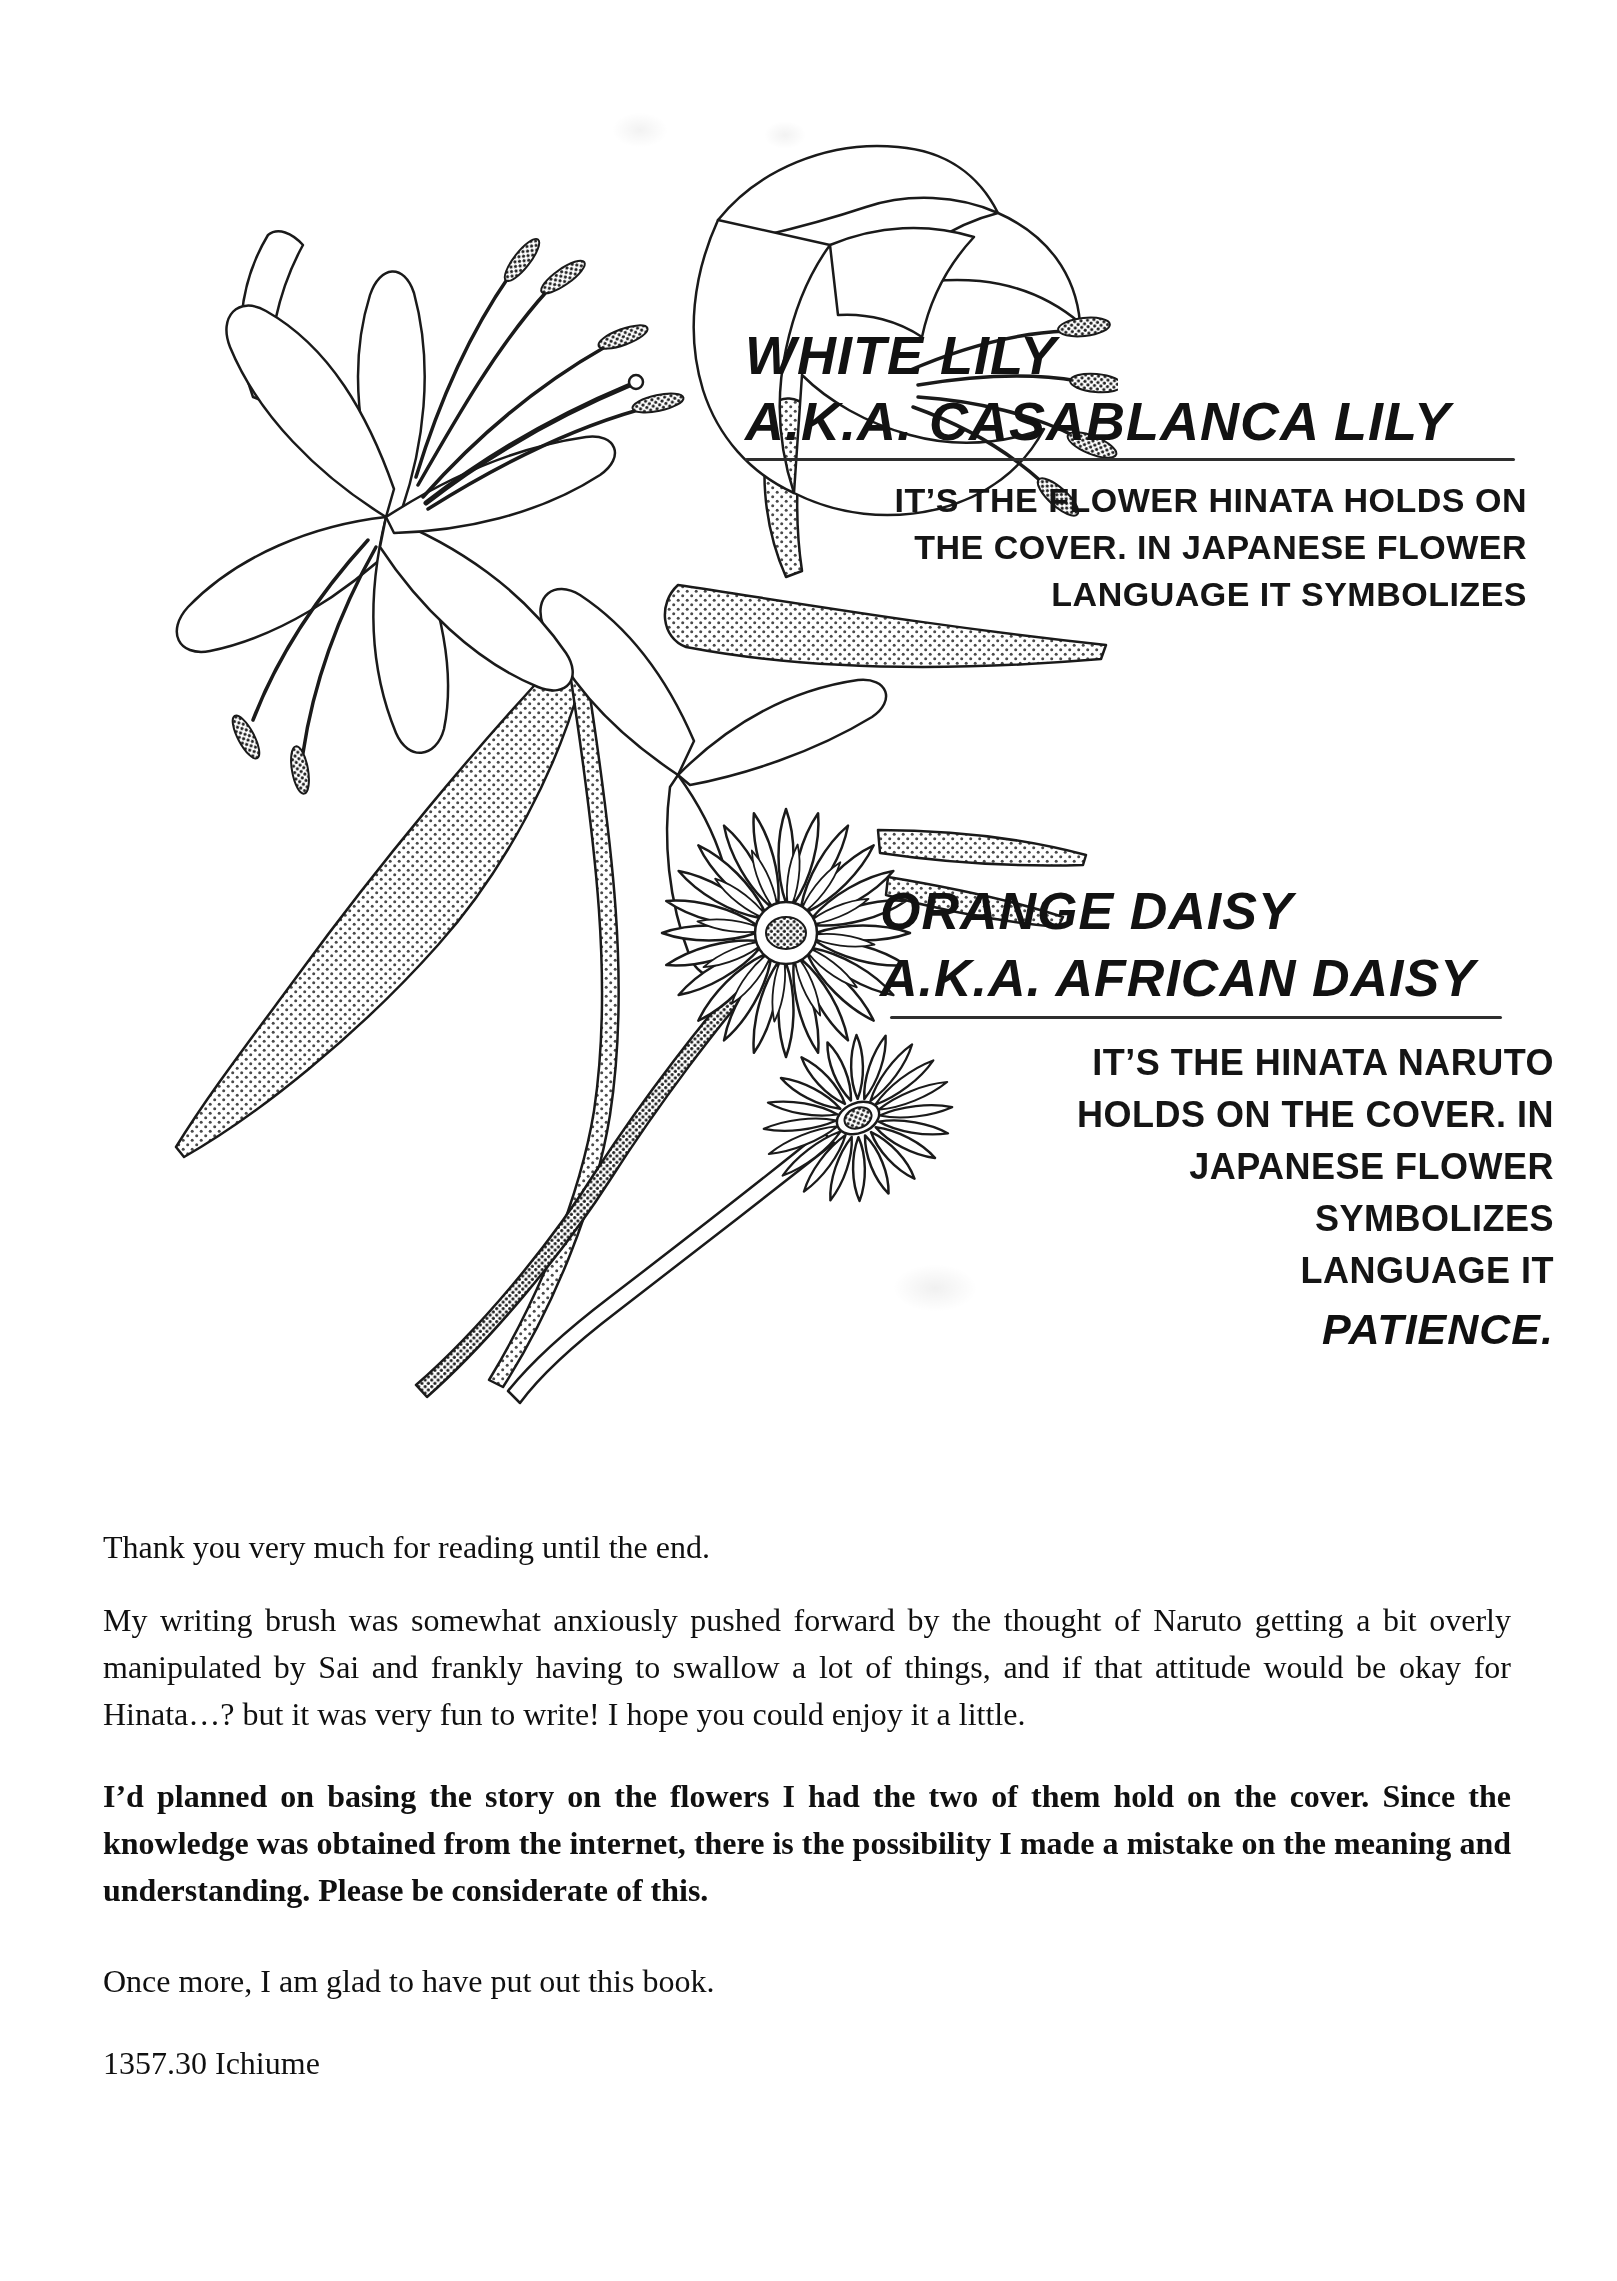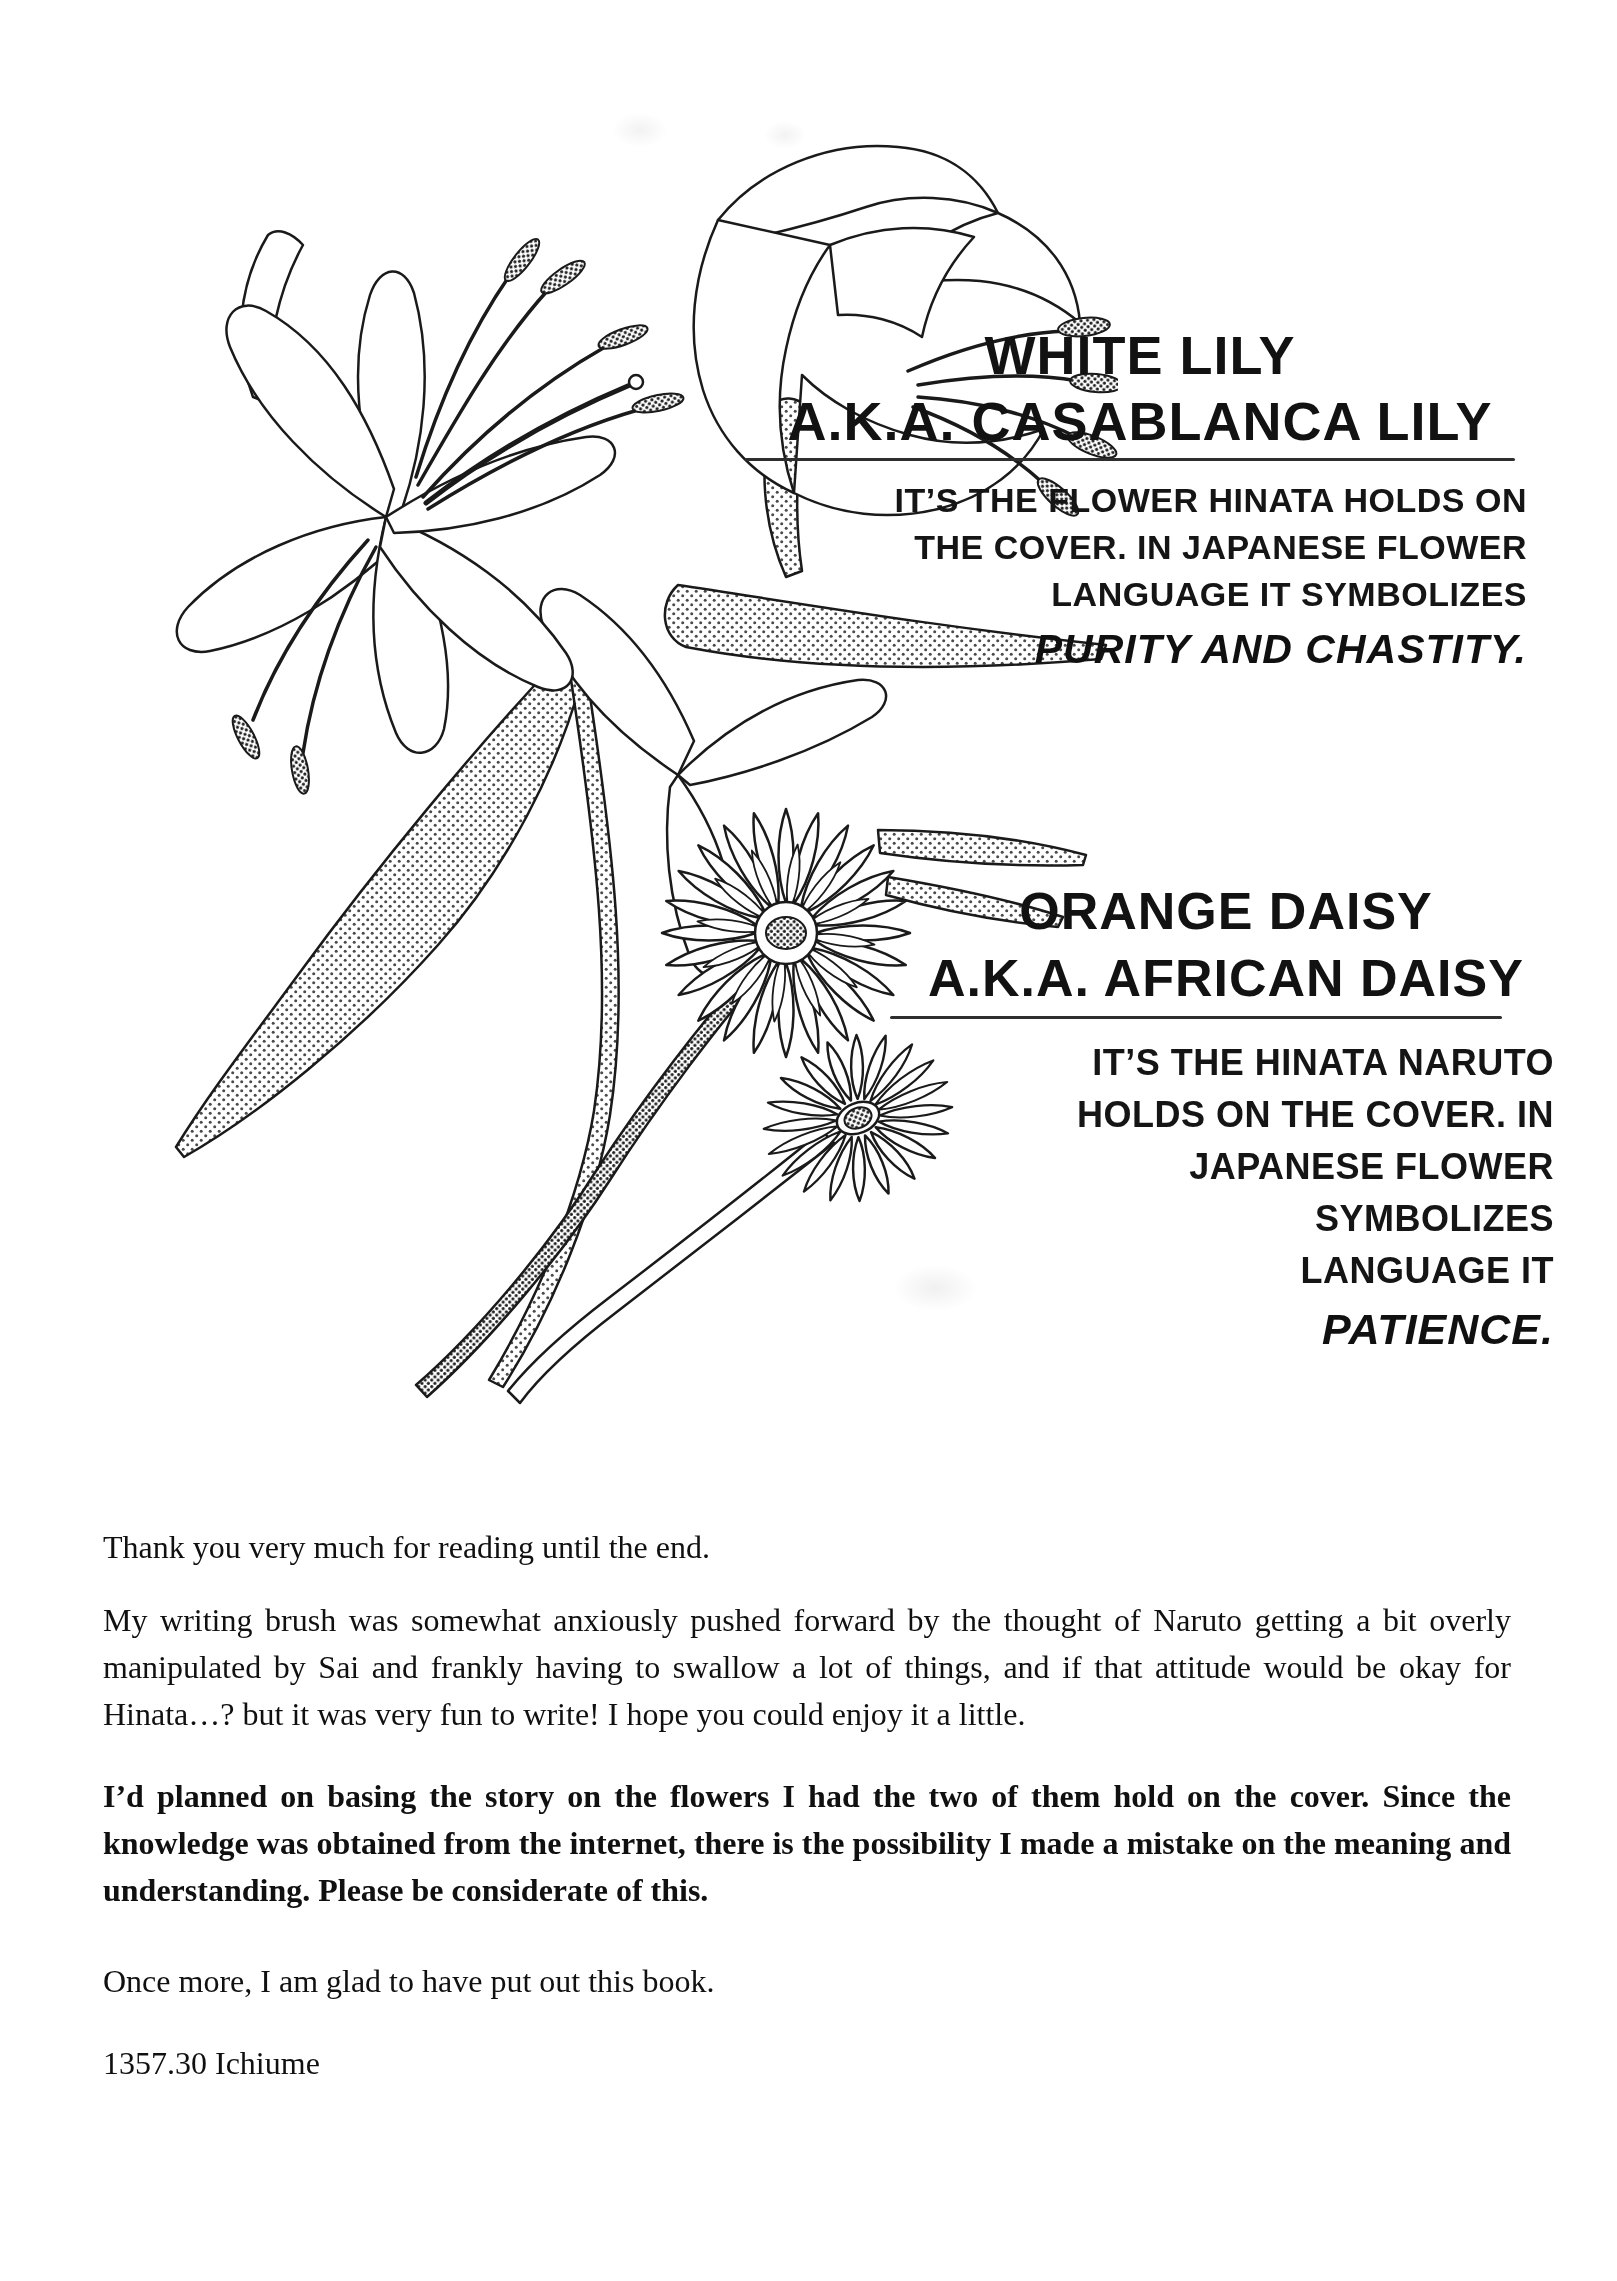--- a/index.html
+++ b/index.html
@@ -12,21 +12,21 @@
       radial-gradient(ellipse 45px 28px at 1005px 455px, rgba(0,0,0,.05), transparent 70%),
       radial-gradient(ellipse 60px 34px at 935px 1288px, rgba(0,0,0,.06), transparent 70%),
       #ffffff;
     font-family:"Liberation Sans", sans-serif;color:#141414;
   }
   .illo{position:absolute;left:118px;top:85px;}
   
   .flower-block{position:absolute;}
   #lily-block{left:745px;top:322px;width:790px;}
   #daisy-block{left:880px;top:878px;width:692px;}
-  .cb-title{font-weight:700;text-align:center;letter-spacing:1px;color:#121212;}
+  .cb-title{font-style:italic;font-weight:700;text-align:left;letter-spacing:1px;color:#121212;}
   #lily-block .cb-title{font-size:54px;line-height:66px;}
   #daisy-block .cb-title{font-size:52px;line-height:67px;}
   .cb-rule{height:3px;background:#2e2e2e;border-radius:2px;}
   #lily-block .cb-rule{margin:4px 20px 0 0;}
   #daisy-block .cb-rule{margin:4px 70px 0 10px;}
   .cb-caption{font-weight:700;text-align:right;letter-spacing:.5px;color:#151515;}
   #lily-block .cb-caption{font-size:34px;line-height:47px;padding:16px 8px 0 0;}
   #daisy-block .cb-caption{font-size:36px;line-height:52px;padding:18px 18px 0 0;}
   .cb-emphasis{font-style:italic;font-weight:700;text-align:right;color:#101010;}
   #lily-block .cb-emphasis{font-size:41px;line-height:50px;padding:6px 8px 0 0;letter-spacing:1px;}
@@ -204,21 +204,20 @@
 
   <section class="flower-block" id="lily-block">
     <div class="cb-title">WHITE LILY</div>
     <div class="cb-title">A.K.A. CASABLANCA LILY</div>
     <div class="cb-rule"></div>
     <div class="cb-caption">
       <div>IT’S THE FLOWER HINATA HOLDS ON</div>
       <div>THE COVER. IN JAPANESE FLOWER</div>
       <div>LANGUAGE IT SYMBOLIZES</div>
     </div>
-    <div class="cb-emphasis">PURITY AND CHASTITY.</div>
   </section>
 
   <section class="flower-block" id="daisy-block">
     <div class="cb-title">ORANGE DAISY</div>
     <div class="cb-title">A.K.A. AFRICAN DAISY</div>
     <div class="cb-rule"></div>
     <div class="cb-caption">
       <div>IT’S THE HINATA NARUTO</div>
       <div>HOLDS ON THE COVER. IN</div>
       <div>JAPANESE FLOWER</div>

